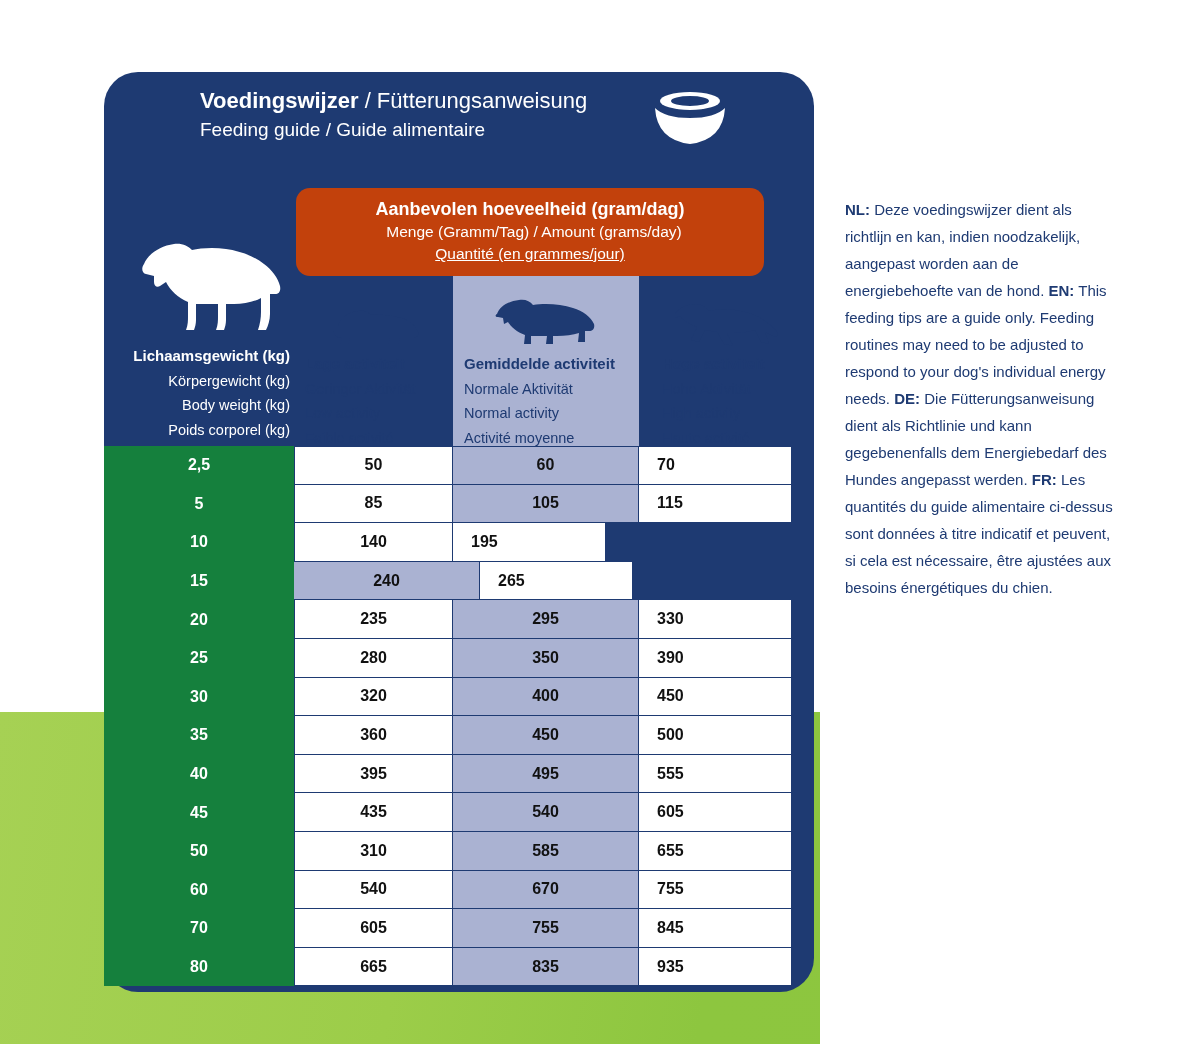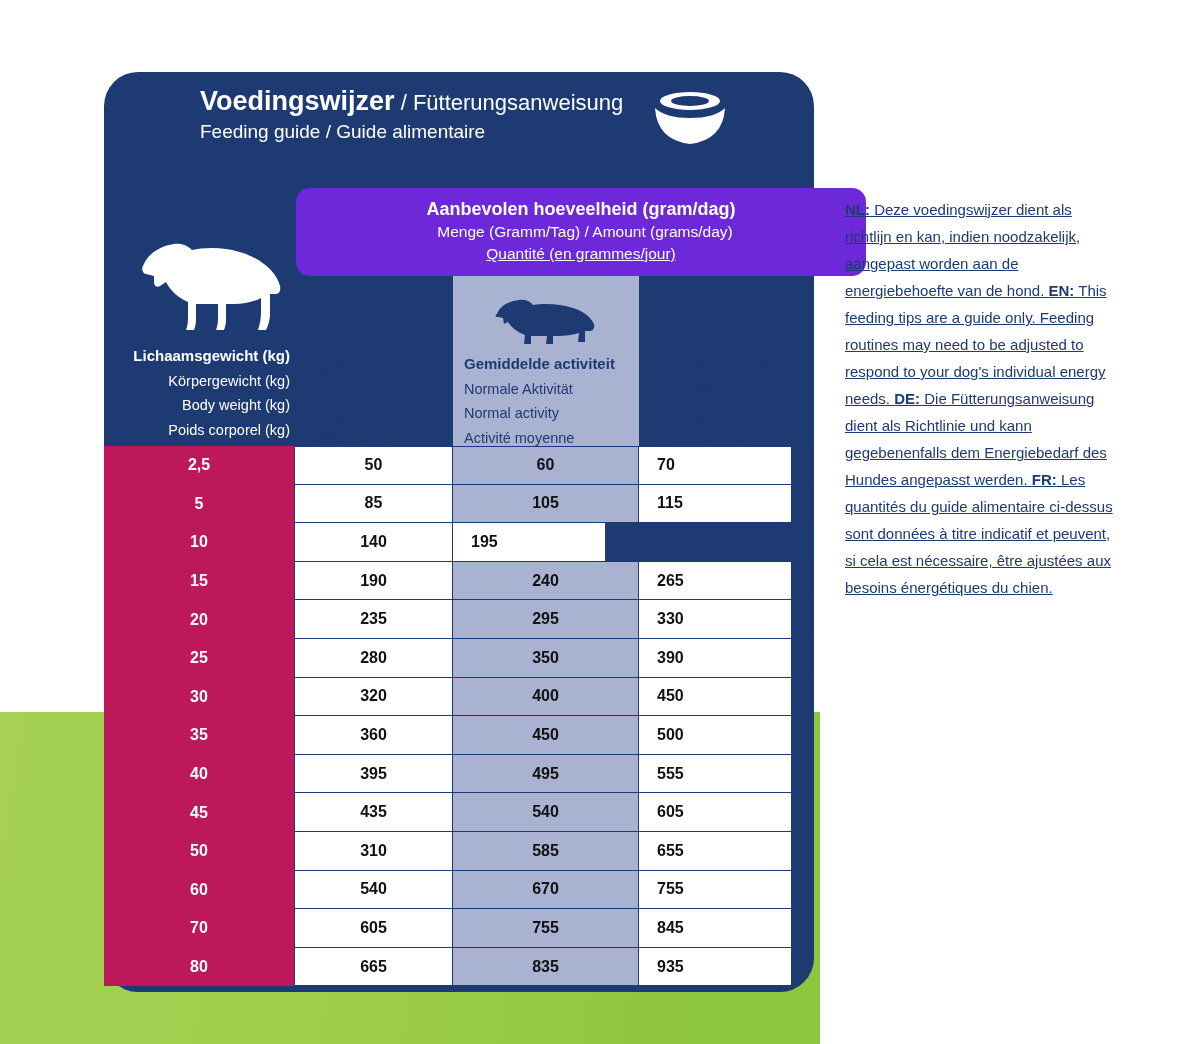--- a/index.html
+++ b/index.html
@@ -50,21 +50,21 @@
     width: 430px;
   }
   .hdr-line1 {
     color: #ffffff;
     font-size: 22px;
     line-height: 30px;
     white-space: nowrap;
   }
   .hdr-line1 b {
     font-weight: bold;
-    font-size: 27px;
+    font-size: 22px;
   }
   .hdr-line2 {
     color: #ffffff;
     font-size: 19px;
     line-height: 28px;
     white-space: nowrap;
   }
 
   
   #bowl-icon {
@@ -73,23 +73,23 @@
     top: 88px;
     width: 90px;
     height: 62px;
   }
 
   
   #amount-banner {
     position: absolute;
     left: 296px;
     top: 188px;
-    width: 570px;
+    width: 468px;
     height: 88px;
-    background: #6d28d9;
+    background: #c2410c;
     border-radius: 14px;
     text-align: center;
     padding-top: 9px;
     box-sizing: border-box;
   }
   #amount-banner .b1 {
     color: #ffffff;
     font-weight: bold;
     font-size: 18px;
     line-height: 24px;
@@ -172,21 +172,21 @@
   }
   .cell-weight {
     width: 190px;
     box-sizing: border-box;
     color: #ffffff;
     font-weight: bold;
     font-size: 16px;
     display: flex;
     align-items: center;
     justify-content: center;
-    background: #be185d;
+    background: #15803d;
   }
   .cell-val {
     box-sizing: border-box;
     font-weight: bold;
     font-size: 16px;
     color: #111111;
     display: flex;
     align-items: center;
     border-bottom: 1px solid #1e3a72;
   }
@@ -223,21 +223,20 @@
 
   
   #side-text {
     position: absolute;
     left: 845px;
     top: 196px;
     width: 270px;
     color: #1e3a72;
     font-size: 15px;
     line-height: 27px;
-    text-decoration: underline;
   }
   #side-text b { font-weight: bold; }
 
   .svg-white { fill: #ffffff; }
   .svg-blue { fill: #1e3a72; }
 </style>
 </head>
 <body>
 
 <div id="green-band-grad"></div>
@@ -333,21 +332,20 @@
       <div class="cell-val cell-norm">105</div>
       <div class="cell-val cell-high">115</div>
     </div>
     <div class="row">
       <div class="cell-weight">10</div>
       <div class="cell-val cell-low">140</div>
       <div class="cell-val cell-high">195</div>
     </div>
     <div class="row">
       <div class="cell-weight">15</div>
-      <div class="cell-val cell-low">190</div>
       <div class="cell-val cell-norm">240</div>
       <div class="cell-val cell-high">265</div>
     </div>
     <div class="row">
       <div class="cell-weight">20</div>
       <div class="cell-val cell-low">235</div>
       <div class="cell-val cell-norm">295</div>
       <div class="cell-val cell-high">330</div>
     </div>
     <div class="row">

